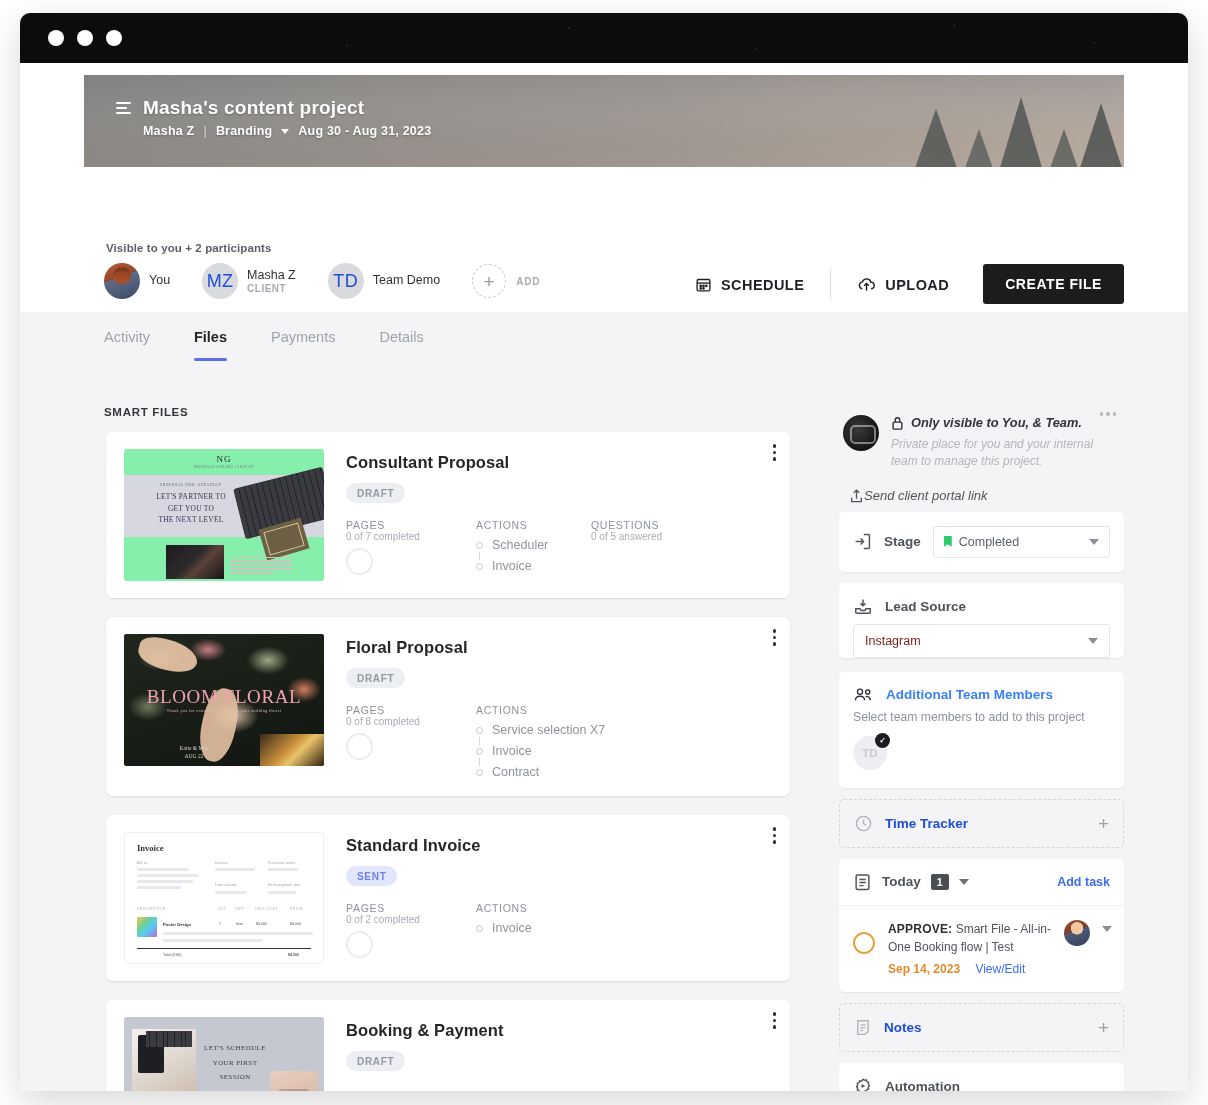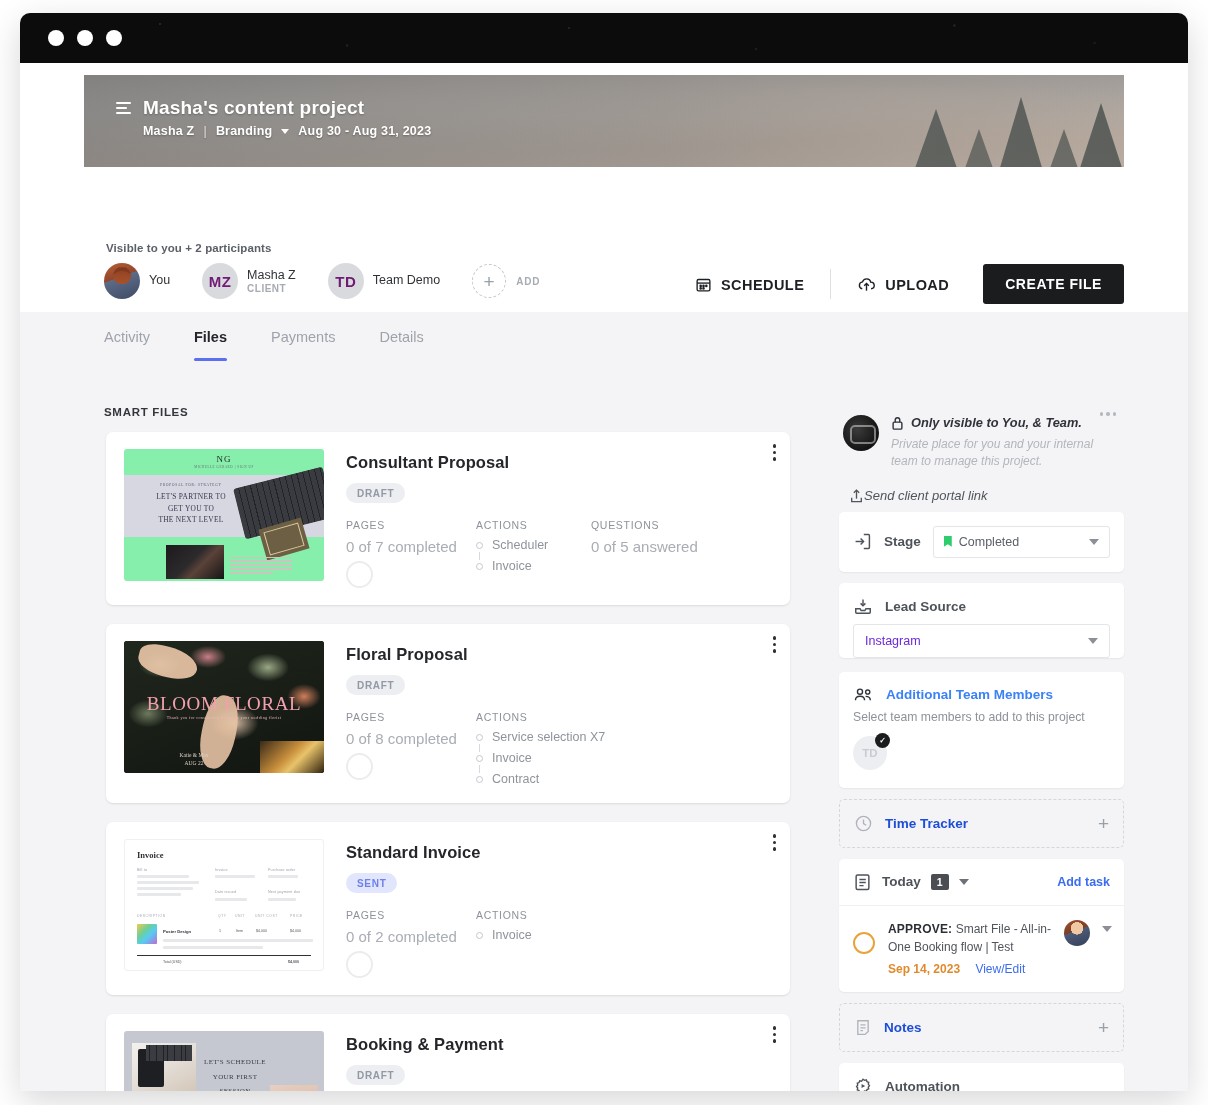--- a/index.html
+++ b/index.html
@@ -91,21 +91,21 @@
   
   #visible-note {
     position: absolute; left: 86px; top: 179px;
     font-size: 11.5px; font-weight: 700; color: #5b5f66; letter-spacing: .1px;
   }
 
   
   #participants { position: absolute; left: 84px; top: 200px; display: flex; align-items: center; gap: 0; }
   .participant { display: flex; align-items: center; gap: 9px; margin-right: 32px; }
   .av { width: 36px; height: 36px; border-radius: 50%; display:flex; align-items:center; justify-content:center;
-        font-size: 15px; font-weight: 700; color:#701a75; background:#d9dade; letter-spacing:.4px; }
+        font-size: 18px; font-weight: 400; color:#1d4ed8; background:#d9dade; letter-spacing:.4px; }
   .av.photo {
     background: radial-gradient(circle at 50% 34%, #f1c9a6 0 26%, transparent 27%),
                 linear-gradient(160deg,#b85f37 0%, #93462a 40%, #5d6b86 41%, #3d4a66 100%);
     position: relative; overflow: hidden;
   }
   .av.photo::after{
     content:""; position:absolute; left:9px; top:4px; width:18px; height:17px;
     border-radius: 50% 50% 45% 45%;
     background: linear-gradient(180deg,#8d3f21,#a9522c);
     box-shadow: inset 0 6px 0 -2px rgba(0,0,0,.12);
@@ -168,21 +168,21 @@
     padding: 5px 11px 4px; border-radius: 11px;
   }
   .badge.draft { background:#eceef1; color:#9299a3; }
   .badge.sent  { background:#e2e6fd; color:#6d81e8; }
   .stats { display:flex; margin-top: 16px; }
   .stat-col { margin-right: 0; }
   .col-pages { width: 130px; }
   .col-actions { width: 115px; }
   .col-questions { width: 160px; }
   .col-head { font-size: 10.5px; letter-spacing:.7px; color:#8d929a; font-weight:400; }
-  .col-val { font-size: 15px; color:#a9adb4; margin-top: 7px; }
+  .col-val { font-size: 10px; color:#a9adb4; }
   .progress-ring {
     margin-top: 6px; width: 27px; height: 27px; border-radius:50%;
     border: 2px solid #ececef;
   }
   .action-item { display:flex; align-items:center; gap:9px; margin-top: 7px; position:relative; }
   .action-item .bullet {
     width:7px; height:7px; border-radius:50%; border:1.2px solid #c3c7cd; background:#fff; flex-shrink:0;
   }
   .action-item .conn { position:absolute; left:3px; top:-7px; width:1px; height:8px; background:#d6d9de; }
   .action-label { font-size: 12.5px; color:#8f949c; }
@@ -267,21 +267,21 @@
   .sb-row { display:flex; align-items:center; gap:12px; padding: 14px 14px; }
   .sb-label { font-size:13.5px; font-weight:700; color:#4e535a; }
   .sb-label.muted { color:#1d4ed8; font-weight:700; }
   .sb-select {
     flex:1; display:flex; align-items:center; justify-content:space-between;
     border:1px solid #e3e5e9; border-radius:3px; padding: 8px 10px; font-size:12.5px; color:#5b6069; cursor:pointer;
   }
   .sb-select-full {
     display:flex; align-items:center; justify-content:space-between;
     margin: 0 14px 14px; border:1px solid #e3e5e9; border-radius:3px;
-    padding: 9px 11px; font-size:12.5px; color:#6d28d9; cursor:pointer;text-align:right;
+    padding: 9px 11px; font-size:12.5px; color:#7f1d1d; cursor:pointer;text-align:right;
   }
   .chev { width:0;height:0;border-left:5px solid transparent;border-right:5px solid transparent;border-top:6px solid #8b9097;}
   .flag { width:8px;height:11px;background:#2fcc6e; display:inline-block; margin-right:7px;
      clip-path: polygon(0 0,100% 0,100% 100%,50% 78%,0 100%); vertical-align:-1px;}
   .sb-sub { font-size:12.2px; color:#8d929a; padding: 0 14px 12px; }
   .plus { font-size:19px; color:#9aa0a7; line-height:1; margin-left:auto; cursor:pointer; }
 
   
   #team-avatars { padding: 0 14px 18px; }
   .team-av { width:34px; height:34px; border-radius:50%; background:#eceef1; color:#c8ccd2;

